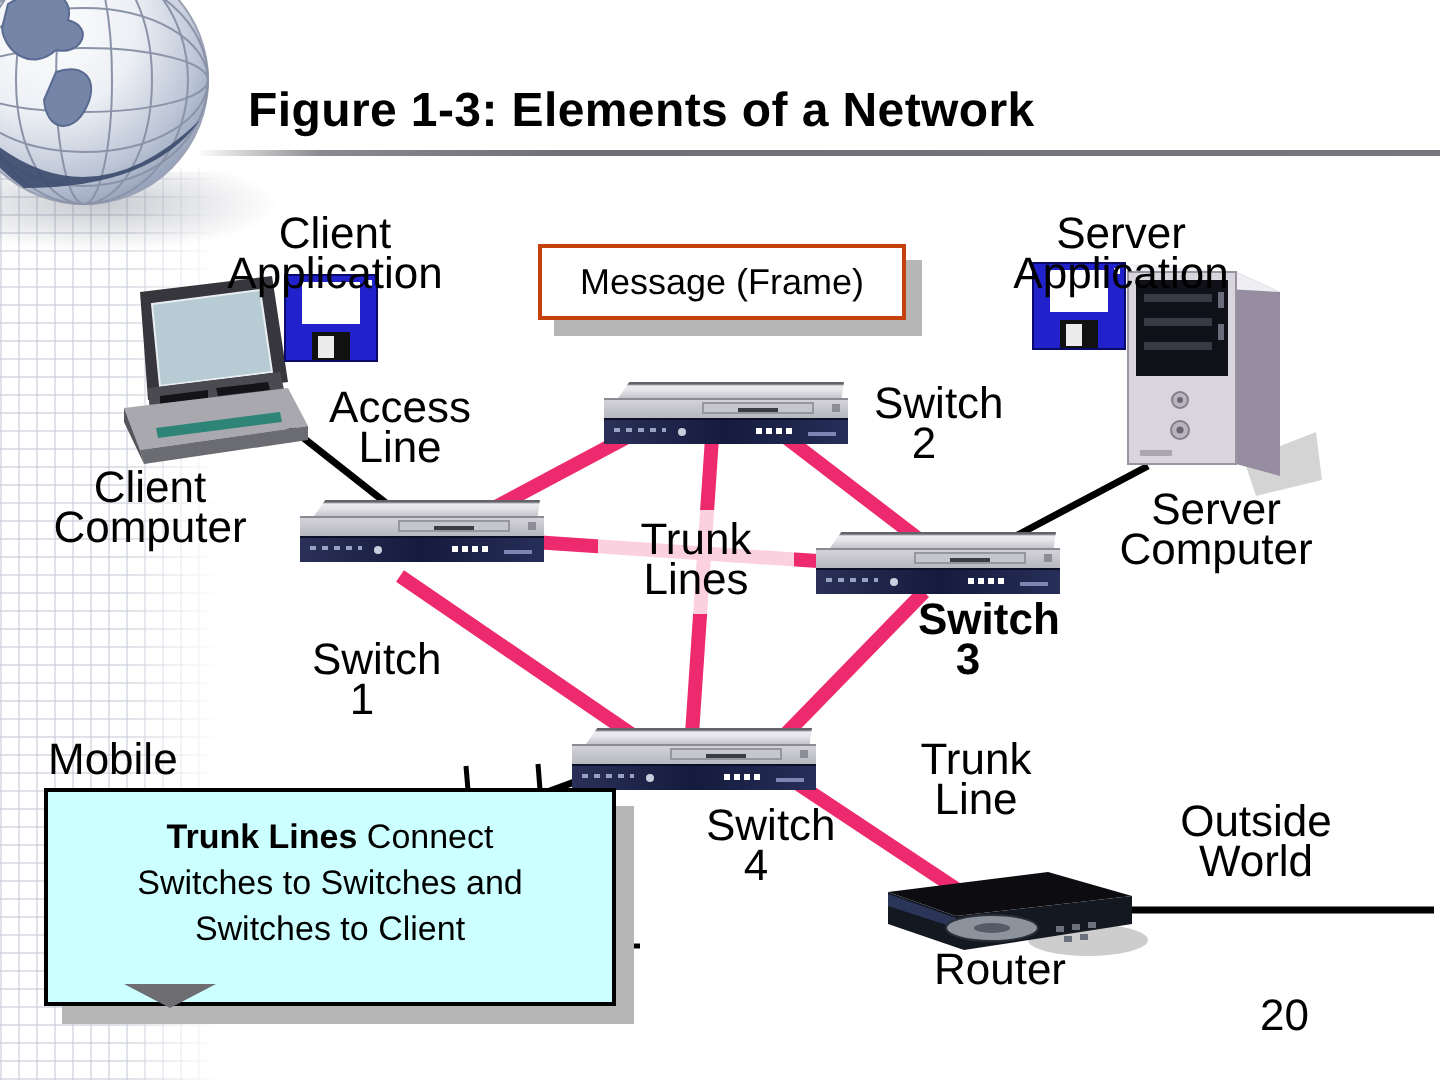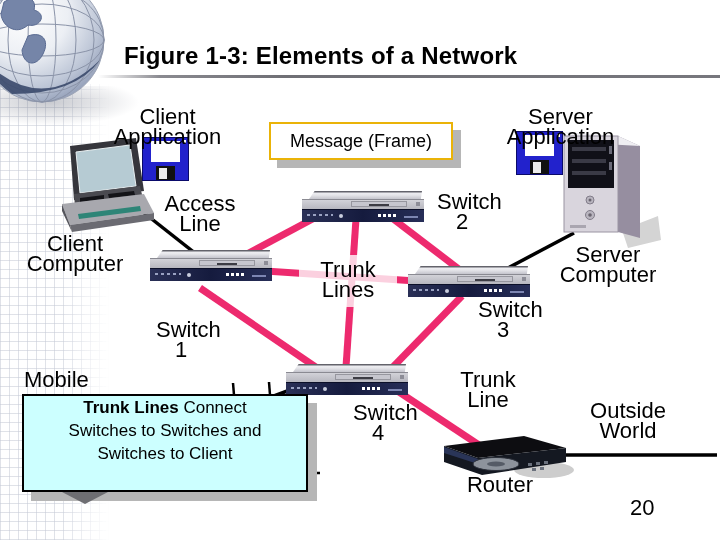--- a/index.html
+++ b/index.html
@@ -55,37 +55,37 @@
   .floppy-client{left:142px;top:137px;} .floppy-server{left:516px;top:131px;}
 
   
   .lbl{position:absolute;font-size:22px;line-height:20px;text-align:center;z-index:4;}
   .lbl-client-app{left:85px;top:107px;width:165px;}
   .lbl-server-app{left:478px;top:107px;width:165px;}
   .lbl-access{left:163px;top:194px;width:74px;}
   .lbl-client-comp{left:24px;top:234px;width:102px;}
   .lbl-sw1{left:156px;top:288px;width:50px;margin-top:32px;}
   .lbl-sw2{left:437px;top:192px;width:50px;}
-  .lbl-sw3{left:478px;top:300px;width:50px;}
+  .lbl-sw3{left:459px;top:300px;width:50px;font-weight:bold;}
   .lbl-sw4{left:353px;top:403px;width:50px;}
   .lbl-trunk-lines{left:299px;top:255px;width:98px;height:52px;background:rgba(255,255,255,.78);}
   .lbl-trunk-lines .inner{width:66px;margin:5px auto 0;}
   .lbl-trunk-line{left:457px;top:370px;width:62px;}
   .lbl-server-comp{left:556px;top:245px;width:104px;}
   .lbl-mobile{left:24px;top:370px;width:70px;text-align:left;}
   .lbl-router{left:464px;top:475px;width:72px;}
   .lbl-outside{left:590px;top:401px;width:76px;}
   .page-num{left:630px;top:498px;width:40px;text-align:left;}
 
   
-  .msg-box{left:269px;top:122px;width:180px;height:34px;background:#fff;border:2px solid #eab308;
+  .msg-box{left:269px;top:122px;width:180px;height:34px;background:#fff;border:2px solid #c2410c;
     box-shadow:8px 8px 0 #b6b6b6;z-index:5;font-size:18px;line-height:34px;text-align:center;}
   .note-box{left:22px;top:394px;width:282px;height:94px;background:var(--note-bg,#ccffff);
     border:2px solid #000;box-shadow:9px 9px 0 #b6b6b6;z-index:5;
-    font-size:17px;line-height:23px;text-align:center;box-sizing:content-box;}
+    font-size:17px;line-height:23px;text-align:center;padding-top:11px;box-sizing:content-box;}
   .note-box b{font-weight:bold;}
   .pointer-shadow{left:62px;top:492px;width:0;height:0;z-index:6;
     border-left:23px solid transparent;border-right:23px solid transparent;border-top:12px solid #6e6e72;}
 </style>
 </head>
 <body>
 
 <div class="abs pattern"></div>
 <div class="abs globe-shadow"></div>
 <div class="abs globe-wrap">

